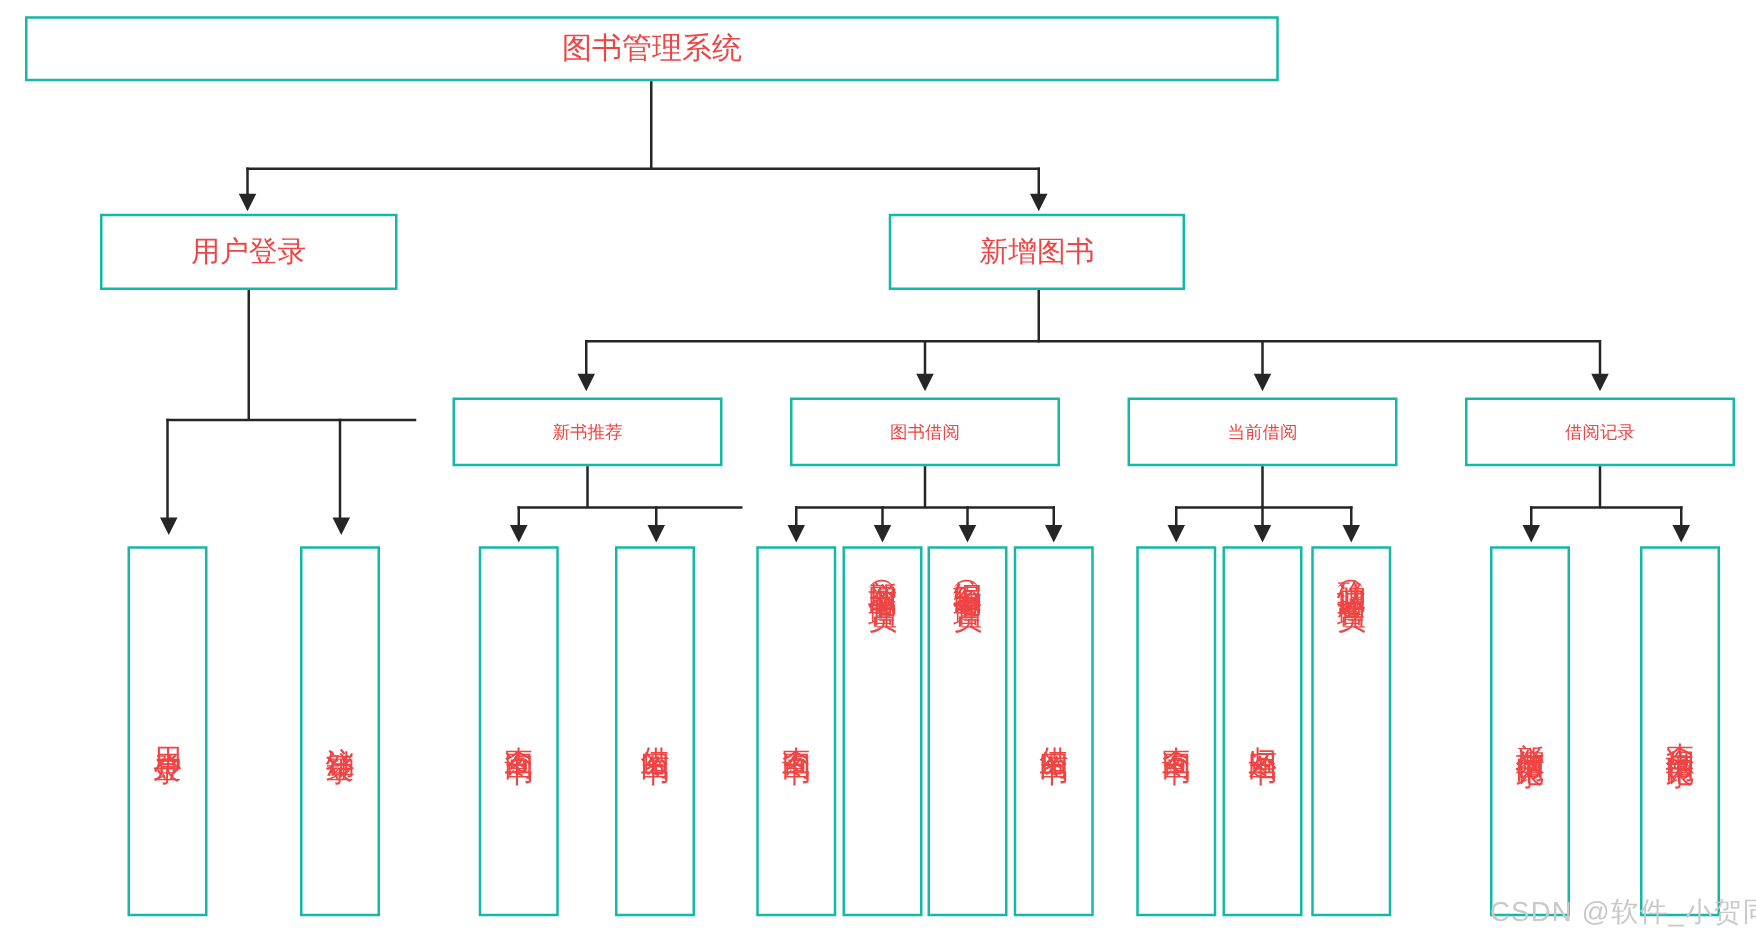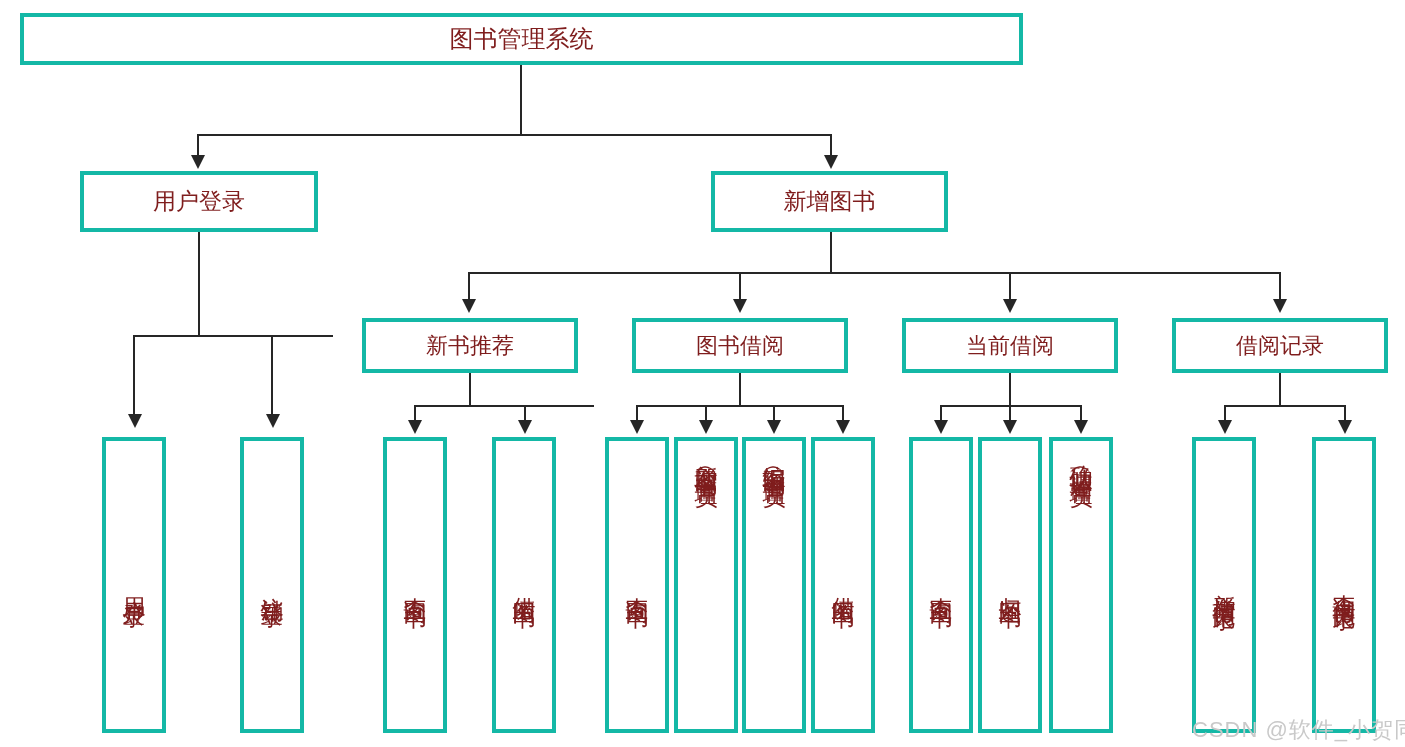--- a/index.html
+++ b/index.html
@@ -13,41 +13,41 @@
   #canvas {
     position: relative;
     width: 1405px;
     height: 747px;
     background: #ffffff;
     overflow: hidden;
   }
   .node {
     position: absolute;
     box-sizing: border-box;
-    border: 4px solid #14b8a6;
+    border: 2px solid #14b8a6;
     background: #ffffff;
     display: flex;
     align-items: center;
     justify-content: center;
-    color: #7f1d1d;
+    color: #ef4444;
   }
   .node-label {
     display: block;
     text-align: center;
     line-height: 1.18;
     white-space: nowrap;
   }
   .root-node .node-label {
     font-size: 24px;
   }
   .level2-node .node-label {
     font-size: 23px;
   }
   .level3-node .node-label {
-    font-size: 22px;
+    font-size: 14px;
   }
   
   .leaf-node {
     align-items: flex-start;
     justify-content: center;
     padding-top: 6px;
   }
   .leaf-node.centered {
     align-items: center;
     padding-top: 0;

